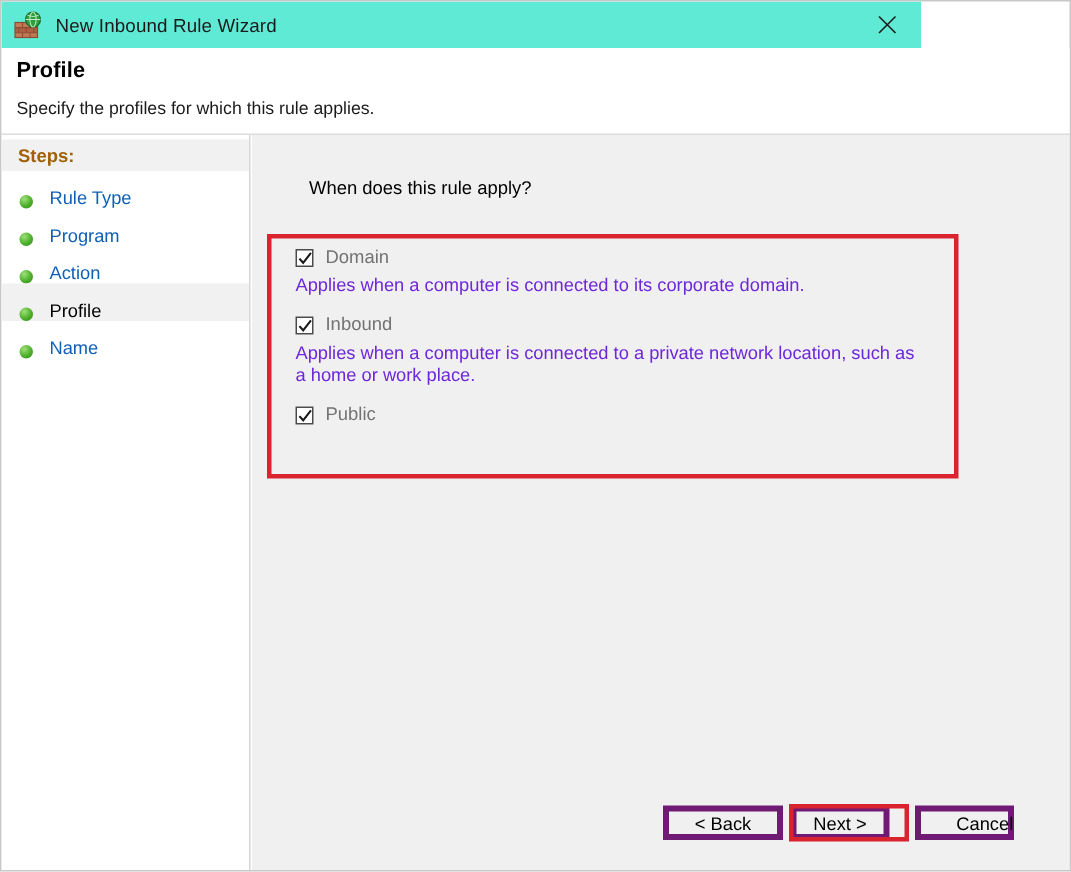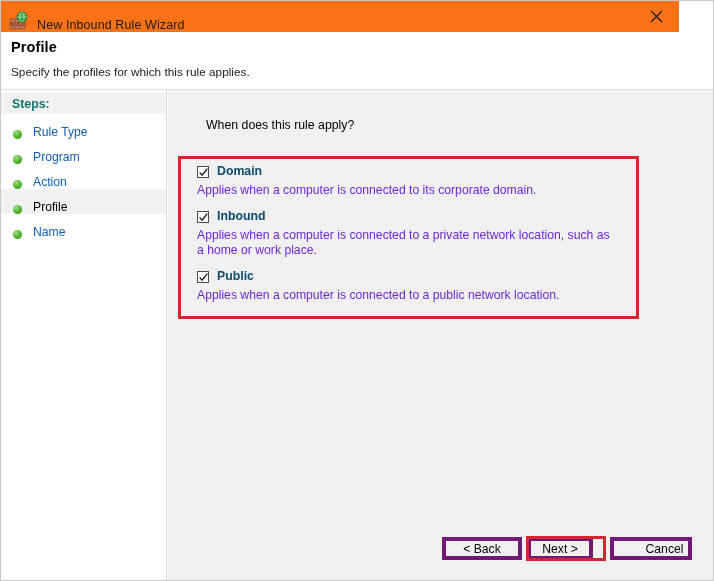--- a/index.html
+++ b/index.html
@@ -22,25 +22,25 @@
     background: #ffffff;
     border: 1px solid #c8c8c8;
     box-sizing: border-box;
     overflow: hidden;
   }
 
   
   .titlebar {
     position: absolute;
     left: 0; top: 0;
-    width: 678px;
+    width: 613px;
     height: 31px;
-    background: #f97316;
-    display: flex;
-    align-items: flex-end;
+    background: #5eead4;
+    display: flex;
+    align-items: center;
     box-sizing: border-box;
   }
   .title-icon {
     width: 22px;
     height: 22px;
     margin-left: 7px;
     margin-right: 7px;
     position: relative;
     flex: none;
   }
@@ -113,21 +113,21 @@
     width: 165px;
     height: 21px;
     background: #f1f1f1;
     display: flex;
     align-items: center;
   }
   .steps-header span {
     margin-left: 11px;
     font-size: 12.3px;
     font-weight: bold;
-    color: #0f766e;
+    color: #a16207;
   }
   .steps-list {
     position: absolute;
     left: 0;
     top: 24px;
     width: 165px;
   }
   .step-item {
     position: relative;
     height: 25px;
@@ -195,22 +195,22 @@
     margin-top: 2px;
     margin-right: 8px;
     cursor: default;
   }
   .checkbox svg {
     position: absolute;
     left: 0; top: 0;
   }
   .profile-name {
     font-size: 12.3px;
-    font-weight: bold;
-    color: #0c4a6e;
+    font-weight: normal;
+    color: #737373;
     line-height: 15px;
   }
   .profile-desc {
     margin-top: 4px;
     font-size: 12.2px;
     color: #6d28d9;
     line-height: 15.5px;
     max-width: 420px;
   }
   .profile-item + .profile-item { margin-top: 10px; }
@@ -246,21 +246,21 @@
     font-size: 12.2px;
     color: #000000;
     display: flex;
     align-items: center;
     justify-content: center;
     cursor: default;
     padding: 0;
   }
   #btn-back   { left: 441px; top: 536px; width: 80px; }
   #btn-next   { left: 526px; top: 536px; width: 66px; }
-  #btn-cancel { left: 609px; top: 536px; width: 82px; padding-left: 27px; }
+  #btn-cancel { left: 609px; top: 536px; width: 66px; padding-left: 27px; }
 </style>
 </head>
 <body>
 
 <div class="window">
 
   <div class="titlebar">
     <div class="title-icon">
       <svg width="22" height="22" viewBox="0 0 22 22">
 
@@ -371,21 +371,20 @@
 
       <div class="profile-item">
         <div class="profile-row">
           <span class="checkbox">
             <svg width="11" height="11" viewBox="0 0 11 11">
               <polyline points="1.6,5.4 4.1,8.2 9.3,1.6" fill="none" stroke="#1a1a1a" stroke-width="1.4"></polyline>
             </svg>
           </span>
           <span class="profile-name">Public</span>
         </div>
-        <div class="profile-desc">Applies when a computer is connected to a public network location.</div>
       </div>
 
     </div>
   </div>
 
   <button class="btn" id="btn-back">&lt; Back</button>
   <button class="btn" id="btn-next">Next &gt;</button>
   <button class="btn" id="btn-cancel">Cancel</button>
 
   <div class="annot-box" id="annot-profiles"></div>

